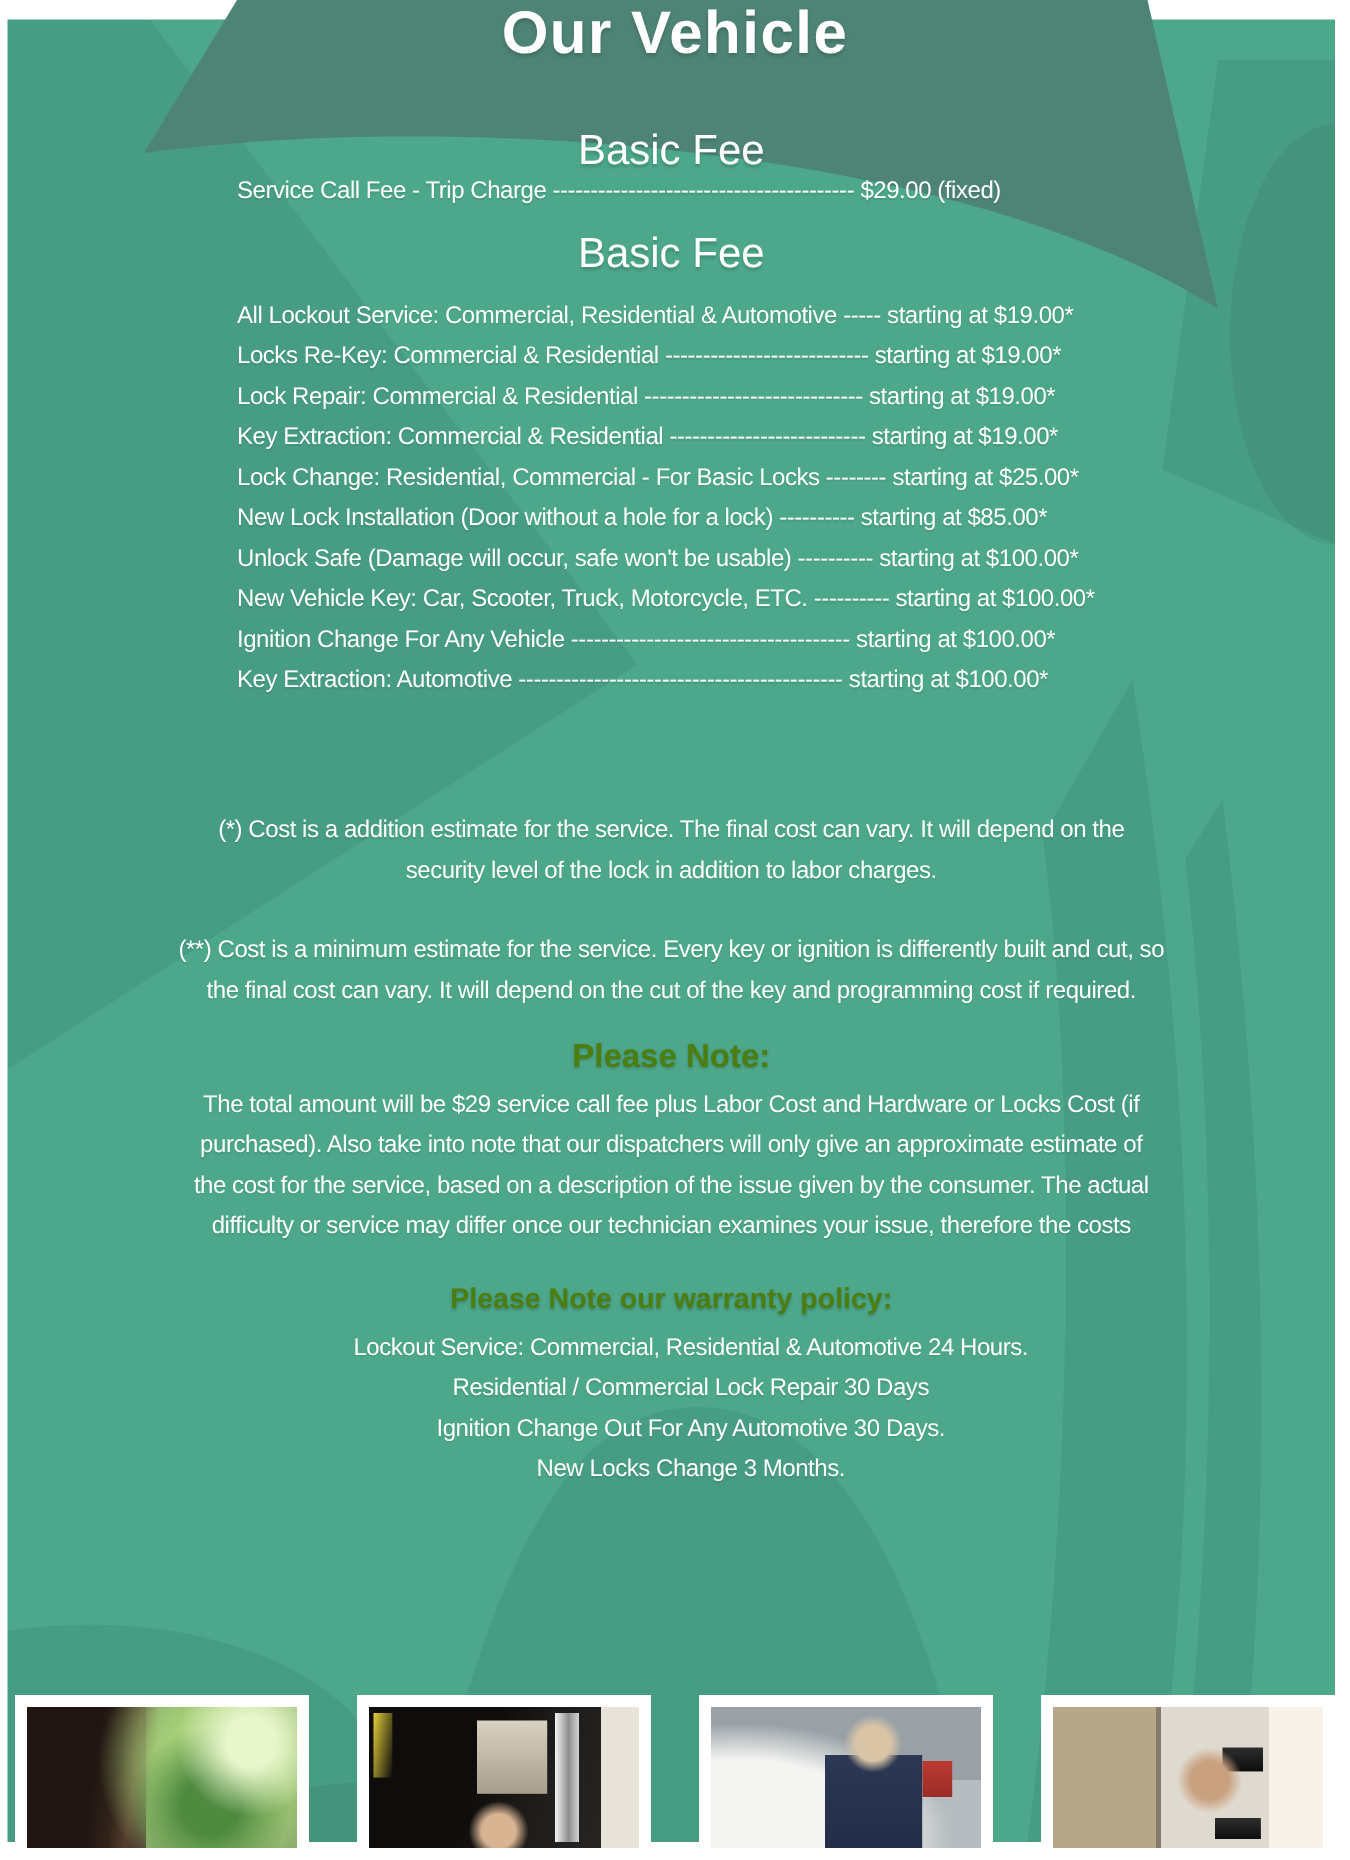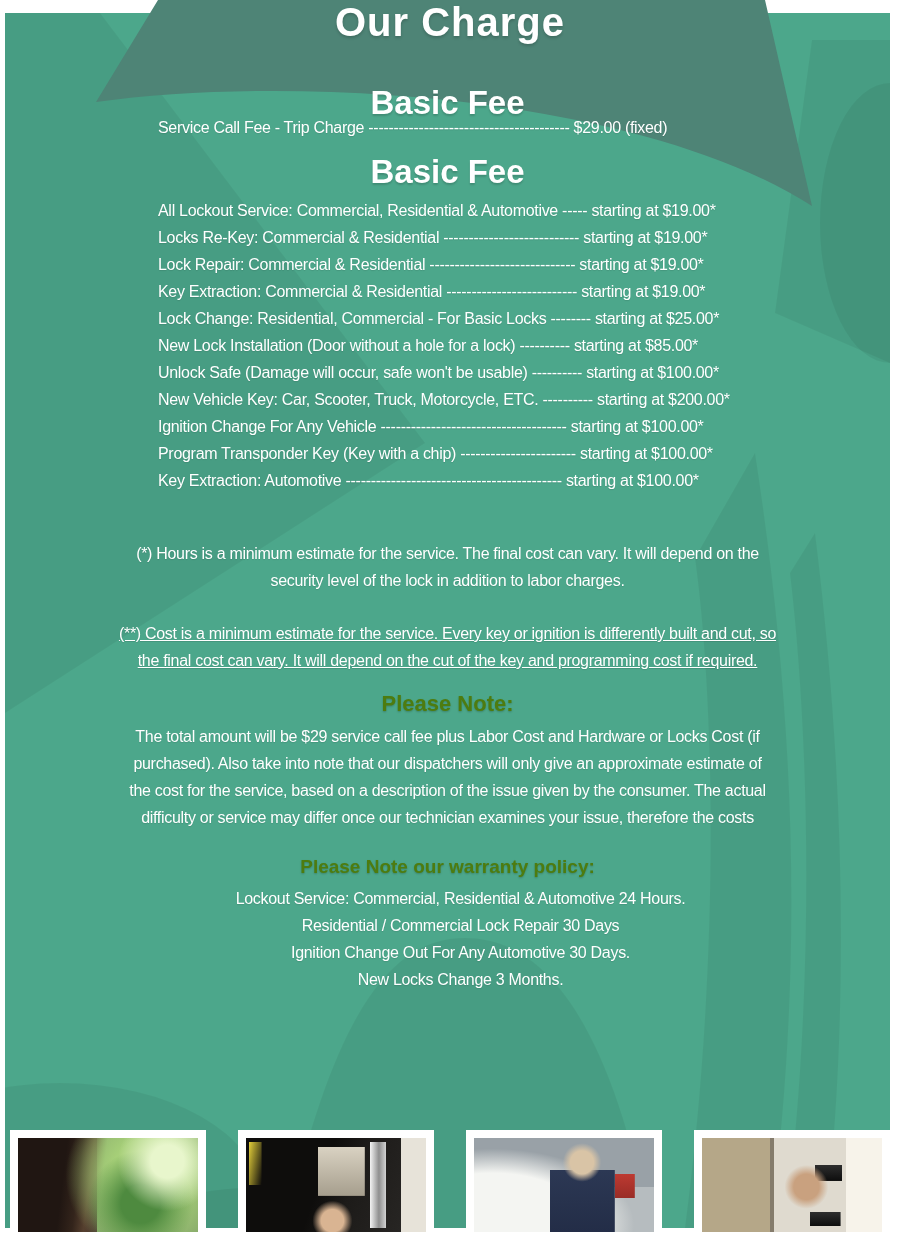--- a/index.html
+++ b/index.html
@@ -18,31 +18,31 @@
   .banner-svg{position:absolute;left:0;top:0;width:900px;height:220px;z-index:2;}
   
   .content{position:absolute;left:0;top:0;width:900px;height:1240px;z-index:3;color:#ffffff;}
   .page-title{
     position:absolute;top:0px;left:0;width:900px;text-align:center;
     font-size:40px;font-weight:bold;letter-spacing:1px;
     text-shadow:0 2px 3px rgba(0,0,0,0.18);
   }
   .section-heading{
     position:absolute;left:0;width:895px;text-align:center;
-    font-size:33px;font-weight:bold;
+    font-size:28px;font-weight:normal;
     text-shadow:0 2px 2px rgba(0,0,0,0.16);
   }
   .h-basic1{top:84px;}
   .h-basic2{top:153px;}
   .body-text{font-size:16px;letter-spacing:-0.3px;text-shadow:0 1px 1px rgba(0,0,0,0.10);}
   .fee-single{position:absolute;top:119px;left:158px;white-space:nowrap;}
   .fee-list{position:absolute;top:197px;left:158px;line-height:27px;white-space:nowrap;}
   .centered-block{position:absolute;left:0;width:895px;text-align:center;line-height:27px;}
   .footnote-1{top:540px;}
-  .footnote-2{top:620px;text-decoration:underline;}
+  .footnote-2{top:620px;}
   .yellow-heading{
     position:absolute;left:0;width:895px;text-align:center;font-weight:bold;
     color:#4d7c0f;text-shadow:0 1px 2px rgba(0,0,0,0.22);
   }
   .h-note{top:691px;font-size:22px;}
   .h-warranty{top:856px;font-size:19px;}
   .note-paragraph{top:723px;}
   .warranty-list{top:885px;padding-left:13px;}
   
   .photo-row{
@@ -105,44 +105,43 @@
     </g>
   </svg>
 </div>
 
 <svg class="banner-svg" viewBox="0 0 900 220" preserveAspectRatio="none">
   <path d="M158,0 L765,0 L812,206 C640,96 300,74 96,102 Z" fill="#4E8476"></path>
 </svg>
 
 <div class="content">
 
-  <div class="page-title">Our Charge</div>
+  <div class="page-title">Our Vehicle</div>
 
   <div class="section-heading h-basic1">Basic Fee</div>
 
   <div class="fee-single body-text">Service Call Fee - Trip Charge ---------------------------------------- $29.00 (fixed)</div>
 
   <div class="section-heading h-basic2">Basic Fee</div>
 
   <div class="fee-list body-text">
     <div>All Lockout Service: Commercial, Residential &amp; Automotive ----- starting at $19.00*</div>
     <div>Locks Re-Key: Commercial &amp; Residential --------------------------- starting at $19.00*</div>
     <div>Lock Repair: Commercial &amp; Residential ----------------------------- starting at $19.00*</div>
     <div>Key Extraction: Commercial &amp; Residential -------------------------- starting at $19.00*</div>
     <div>Lock Change: Residential, Commercial - For Basic Locks -------- starting at $25.00*</div>
     <div>New Lock Installation (Door without a hole for a lock) ---------- starting at $85.00*</div>
     <div>Unlock Safe (Damage will occur, safe won't be usable) ---------- starting at $100.00*</div>
-    <div>New Vehicle Key: Car, Scooter, Truck, Motorcycle, ETC. ---------- starting at $200.00*</div>
+    <div>New Vehicle Key: Car, Scooter, Truck, Motorcycle, ETC. ---------- starting at $100.00*</div>
     <div>Ignition Change For Any Vehicle ------------------------------------- starting at $100.00*</div>
-    <div>Program Transponder Key (Key with a chip) ----------------------- starting at $100.00*</div>
     <div>Key Extraction: Automotive ------------------------------------------- starting at $100.00*</div>
   </div>
 
   <div class="centered-block body-text footnote-1">
-    <div>(*) Hours is a minimum estimate for the service. The final cost can vary. It will depend on the</div>
+    <div>(*) Cost is a addition estimate for the service. The final cost can vary. It will depend on the</div>
     <div>security level of the lock in addition to labor charges.</div>
   </div>
 
   <div class="centered-block body-text footnote-2">
     <div>(**) Cost is a minimum estimate for the service. Every key or ignition is differently built and cut, so</div>
     <div>the final cost can vary. It will depend on the cut of the key and programming cost if required.</div>
   </div>
 
   <div class="yellow-heading h-note">Please Note:</div>
 

